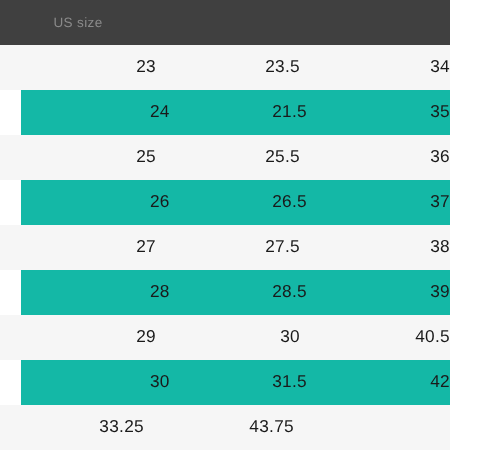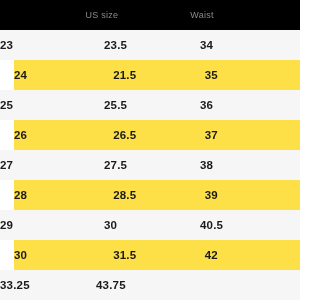--- a/index.html
+++ b/index.html
@@ -22,22 +22,21 @@
     display: flex;
     flex-direction: column;
     background: #ffffff;
   }
 
   .chart-header {
     display: flex;
     align-items: center;
     height: 30px;
     flex: 0 0 30px;
-    background: #000000;
-    justify-content: center;
+    background: #404040;
   }
 
   .chart-header .cell {
     font-size: 9px;
     font-weight: 400;
     color: #8a8a8a;
     letter-spacing: 0.25px;
     text-align: center;
   }
 
@@ -48,43 +47,42 @@
   }
 
   .chart-row {
     display: flex;
     align-items: center;
     flex: 1 1 0;
     min-height: 0;
   }
 
   .chart-row.band-shaded { background: #f6f6f6; }
-  .chart-row.band-plain  { background: #fde047; margin-left: 14px; }
+  .chart-row.band-plain  { background: #14b8a6; margin-left: 14px; }
 
   .chart-row .cell {
     font-size: 11.5px;
-    font-weight: 700;
+    font-weight: 400;
     color: #1a1a1a;
     letter-spacing: 0.2px;
-    text-align: left;
+    text-align: right;
   }
 
   .cell { box-sizing: border-box; }
   .col-0 { width: 104px; }
   .col-1 { width: 96px;  }
   .col-2 { width: 100px; }
 </style>
 </head>
 <body>
 
 <div class="size-chart">
 
   <div class="chart-header">
     <div class="cell col-0">US size</div>
-    <div class="cell col-1">Waist</div>
   </div>
 
   <div class="chart-body">
 
     <div class="chart-row band-shaded">
       <div class="cell col-0">23</div>
       <div class="cell col-1">23.5</div>
       <div class="cell col-2">34</div>
     </div>
 

